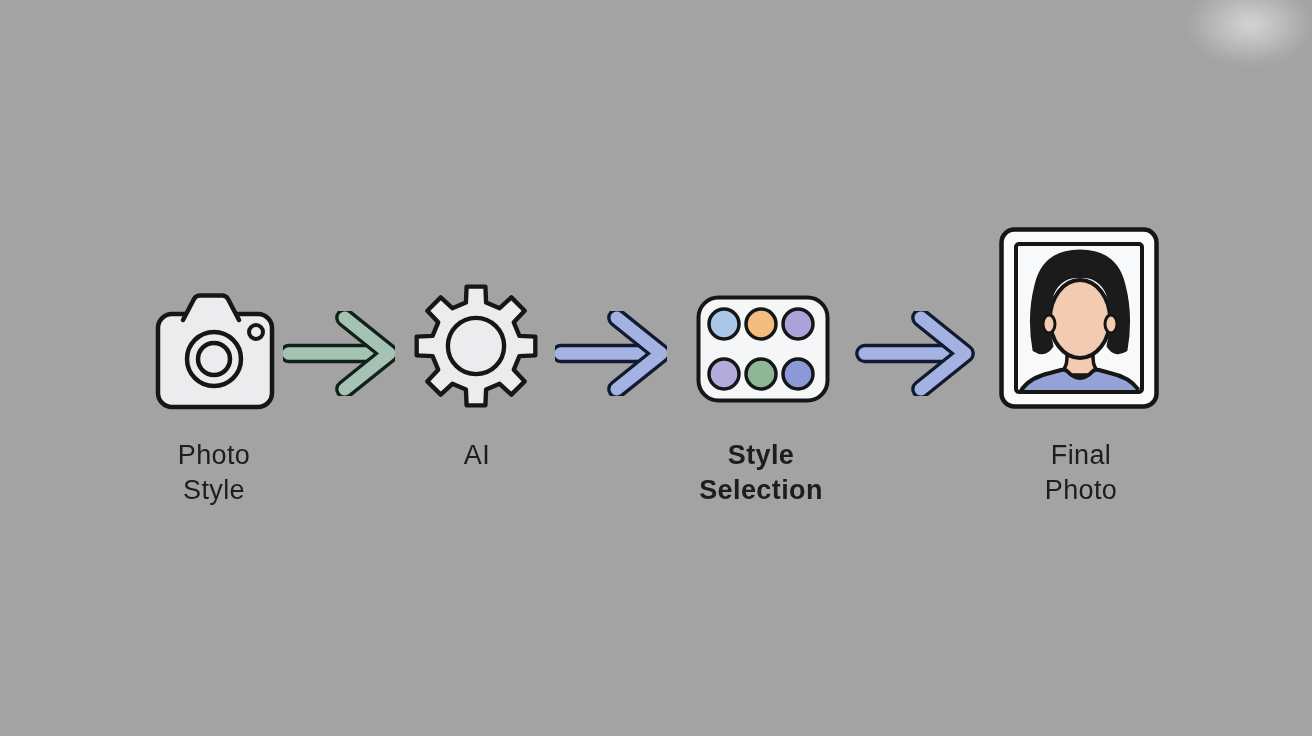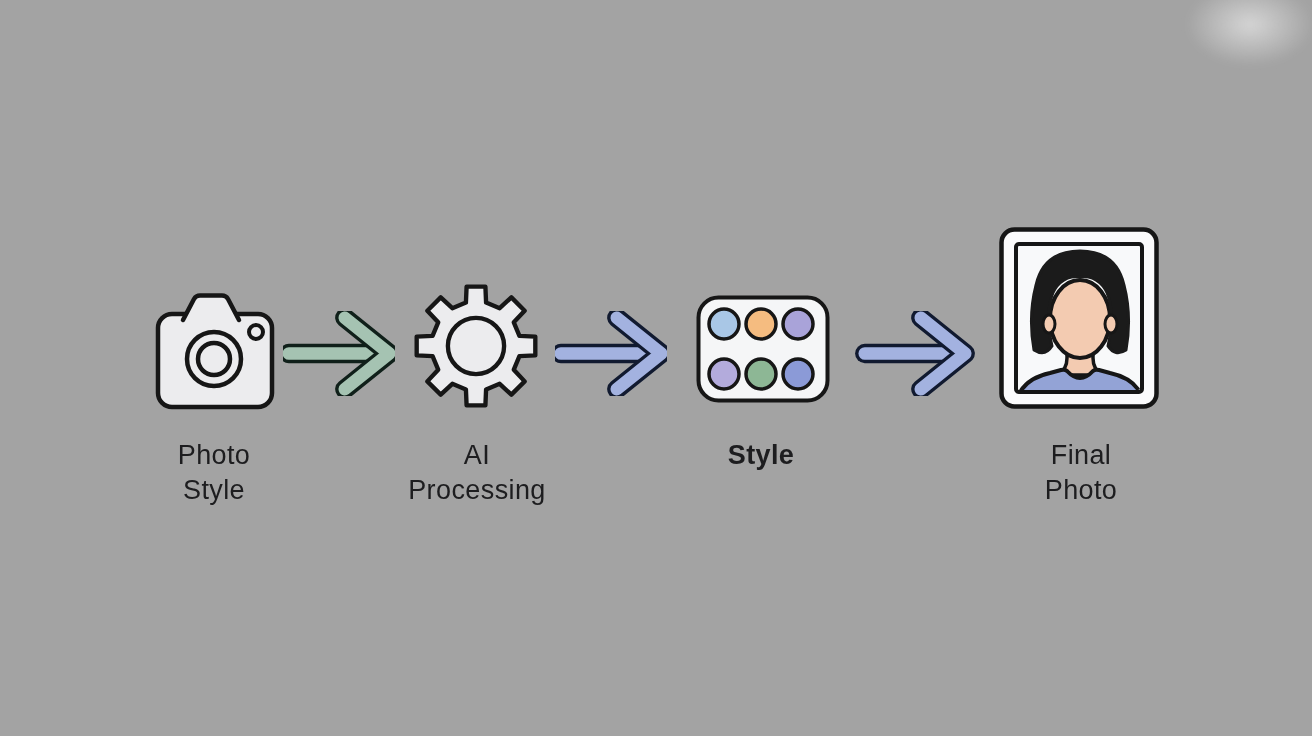--- a/index.html
+++ b/index.html
@@ -66,21 +66,20 @@
     <svg class="icon-svg" width="126" height="126" viewBox="0 0 130 130">
       <path d="M54.6 20.2 L55.3 3.8 L74.7 3.8 L75.4 20.2 L89.4 26 L101.5 14.8 L115.2 28.6 L104 40.6
                L109.8 54.6 L126.2 55.3 L126.2 74.7 L109.8 75.4 L104 89.4 L115.2 101.5 L101.5 115.2 L89.4 104
                L75.4 109.8 L74.7 126.2 L55.3 126.2 L54.6 109.8 L40.6 104 L28.6 115.2 L14.8 101.5 L26 89.4
                L20.2 75.4 L3.8 74.7 L3.8 55.3 L20.2 54.6 L26 40.6 L14.8 28.6 L28.6 14.8 L40.6 26 Z" class="outline" stroke-width="4.5" stroke-linejoin="round" fill="#ececee"></path>
       <circle cx="65" cy="65" r="29" class="outline" stroke-width="4.5" fill="none"></circle>
     </svg>
   </div>
   <div class="step-label" style="left:477px;">
     <span>AI</span>
-    <span>Processing</span>
   </div>
 
   <svg class="abs" style="left:555px; top:311px;" width="112" height="85" viewBox="0 0 116 88">
     <path d="M6 44 H97" stroke-width="20" stroke-linecap="round" fill="none" stroke="#111a30"></path>
     <path d="M6 44 H97" stroke-width="13" stroke-linecap="round" fill="none" stroke="#a3b2e0"></path>
     <path d="M64 7 L110 44 L64 81" stroke-width="20" stroke-linecap="round" stroke-linejoin="round" fill="none" stroke="#111a30"></path>
     <path d="M64 7 L110 44 L64 81" stroke-width="13" stroke-linecap="round" stroke-linejoin="round" fill="none" stroke="#a3b2e0"></path>
   </svg>
 
   <div class="abs" style="left:696px; top:295px;">
@@ -89,20 +88,21 @@
       <circle cx="28" cy="29" r="15" class="outline" stroke-width="3.5" fill="#a9c7e6"></circle>
       <circle cx="65" cy="29" r="15" class="outline" stroke-width="3.5" fill="#f5bc80"></circle>
       <circle cx="102" cy="29" r="15" class="outline" stroke-width="3.5" fill="#a9a3d9"></circle>
       <circle cx="28" cy="79" r="15" class="outline" stroke-width="3.5" fill="#b3abdc"></circle>
       <circle cx="65" cy="79" r="15" class="outline" stroke-width="3.5" fill="#8db795"></circle>
       <circle cx="102" cy="79" r="15" class="outline" stroke-width="3.5" fill="#8b9ad7"></circle>
     </svg>
   </div>
   <div class="step-label" style="left:761px;font-weight:bold;">
     <span>Style</span>
+    <span>Selection</span>
   </div>
 
   <svg class="abs" style="left:855px; top:311px;" width="120" height="85" viewBox="0 0 116 88">
     <path d="M6 44 H97" stroke-width="20" stroke-linecap="round" fill="none" stroke="#111a30"></path>
     <path d="M6 44 H97" stroke-width="13" stroke-linecap="round" fill="none" stroke="#a3b2e0"></path>
     <path d="M64 7 L110 44 L64 81" stroke-width="20" stroke-linecap="round" stroke-linejoin="round" fill="none" stroke="#111a30"></path>
     <path d="M64 7 L110 44 L64 81" stroke-width="13" stroke-linecap="round" stroke-linejoin="round" fill="none" stroke="#a3b2e0"></path>
   </svg>
 
   <div class="abs" style="left:998px; top:226px;">

